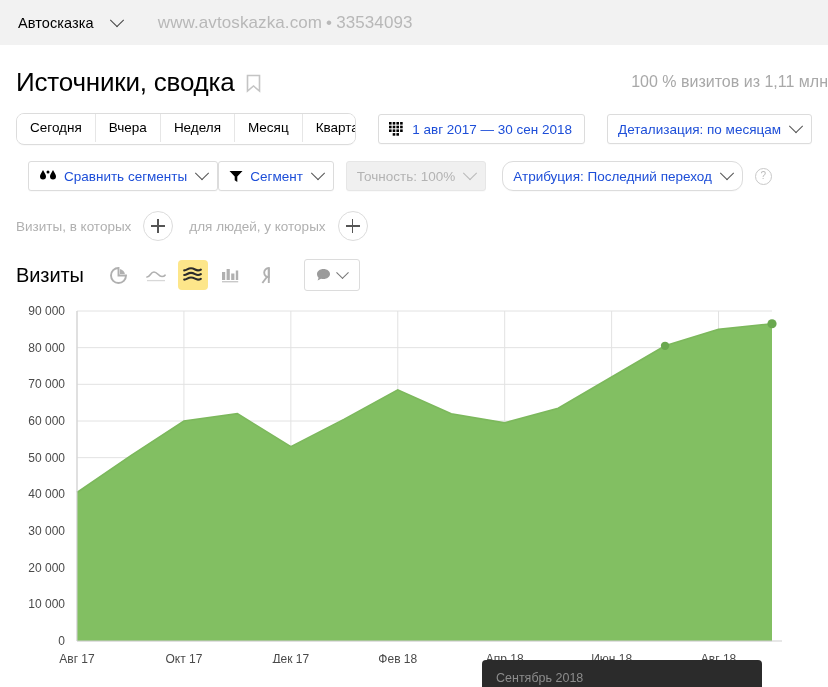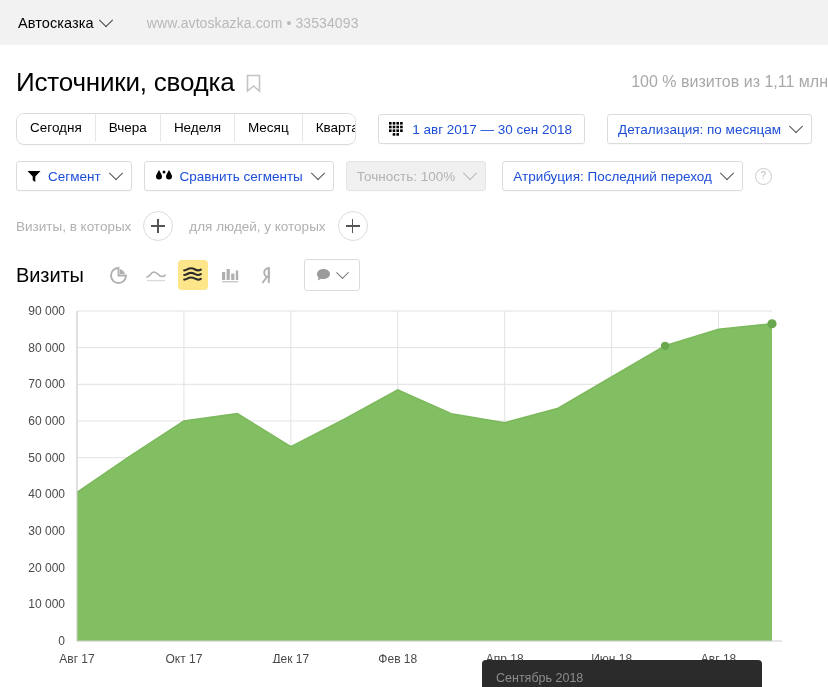--- a/index.html
+++ b/index.html
@@ -33,24 +33,24 @@
   .chev {
     display: inline-block;
     width: 9px;
     height: 9px;
     border-right: 1.4px solid #444;
     border-bottom: 1.4px solid #444;
     transform: rotate(45deg) translate(-2px, -2px);
     margin-left: 7px;
     vertical-align: middle;
   }
-  .acct-chev-wrap { margin-left: 4px; display: inline-flex; align-items: center; }
+  .acct-chev-wrap { margin-left: 4px; display: inline-flex; align-items: center; gap: 11px; }
   .site-url {
     margin-left: 36px;
-    font-size: 14px;
+    font-size: 17px;
     color: #b8b8b8;
     letter-spacing: .1px;
   }
   .dot-sep { color: #b8b8b8; margin: 0 4px; }
 
   
   .title-row {
     display: flex;
     align-items: center;
     padding: 22px 16px 0 16px;
@@ -126,21 +126,21 @@
   .btn.disabled {
     background: #f0f0f0;
     border-color: #e6e6e6;
     color: #b3b3b3;
     cursor: default;
   }
   .btn .lbl { margin-right: 2px; }
   .btn .chev { border-color: #555; margin-left: 8px; }
   .btn.disabled .chev { border-color: #b9b9b9; }
   .ml12 { margin-left: 12px; }
-  .ml16 { margin-left: 16px; }
+  .ml16 { margin-left: 16px; border-radius: 11px; }
   .ml22 { margin-left: 22px; }
 
   .cal-icon { margin-right: 9px; display:inline-flex; }
   .ico-left { margin-right: 7px; display:inline-flex; align-items:center; }
 
   .help-icon {
     margin-left: 12px;
     width: 15px; height: 15px;
     border-radius: 50%;
     border: 1px solid #c9c9c9;
@@ -312,39 +312,39 @@
     <span class="lbl">1 авг 2017 — 30 сен 2018</span>
   </div>
 
   <div class="btn ml22">
     <span class="lbl">Детализация: по месяцам</span>
     <span class="chev"></span>
   </div>
 </div>
 
 <div class="toolbar">
-  <div class="btn">
-    <span class="ico-left">
-      <svg width="14" height="13" viewBox="0 0 14 13">
-        <path d="M0.5 1 H13.5 L8.3 6.6 V12 L5.7 10.2 V6.6 Z" fill="#000"></path>
-      </svg>
-    </span>
-    <span class="lbl">Сегмент</span>
-    <span class="chev"></span>
-  </div>
-
   <div class="btn ml12">
     <span class="ico-left">
       <svg width="18" height="14" viewBox="0 0 18 14">
         <path d="M4 1 C5.9 4.2 7 6 7 7.6 A3 3 0 0 1 1 7.6 C1 6 2.1 4.2 4 1 Z" fill="#000"></path>
         <path d="M14 1 C15.9 4.2 17 6 17 7.6 A3 3 0 0 1 11 7.6 C11 6 12.1 4.2 14 1 Z" fill="#000"></path>
         <circle cx="9" cy="3" r="1.5" fill="#000"></circle>
       </svg>
     </span>
     <span class="lbl">Сравнить сегменты</span>
+    <span class="chev"></span>
+  </div>
+
+  <div class="btn">
+    <span class="ico-left">
+      <svg width="14" height="13" viewBox="0 0 14 13">
+        <path d="M0.5 1 H13.5 L8.3 6.6 V12 L5.7 10.2 V6.6 Z" fill="#000"></path>
+      </svg>
+    </span>
+    <span class="lbl">Сегмент</span>
     <span class="chev"></span>
   </div>
 
   <div class="btn disabled ml12">
     <span class="lbl">Точность: 100%</span>
     <span class="chev"></span>
   </div>
 
   <div class="btn ml16">
     <span class="lbl">Атрибуция: Последний переход</span>

